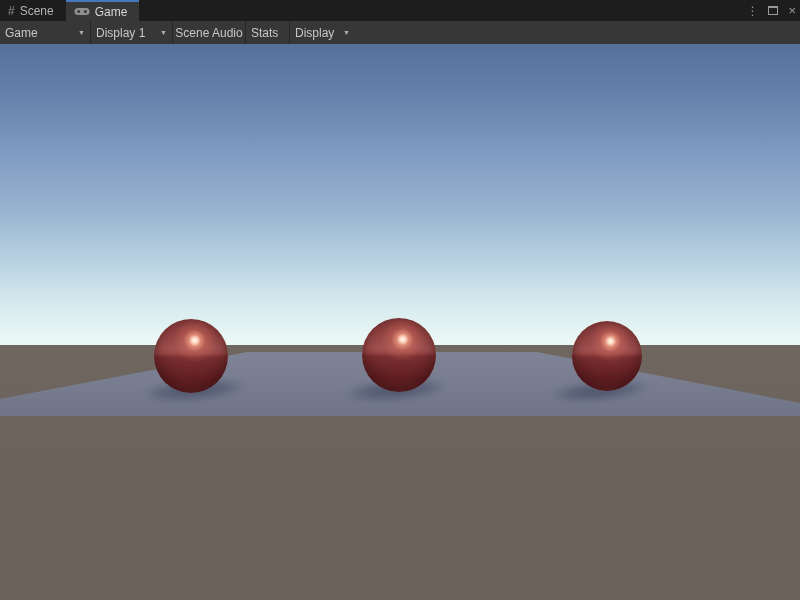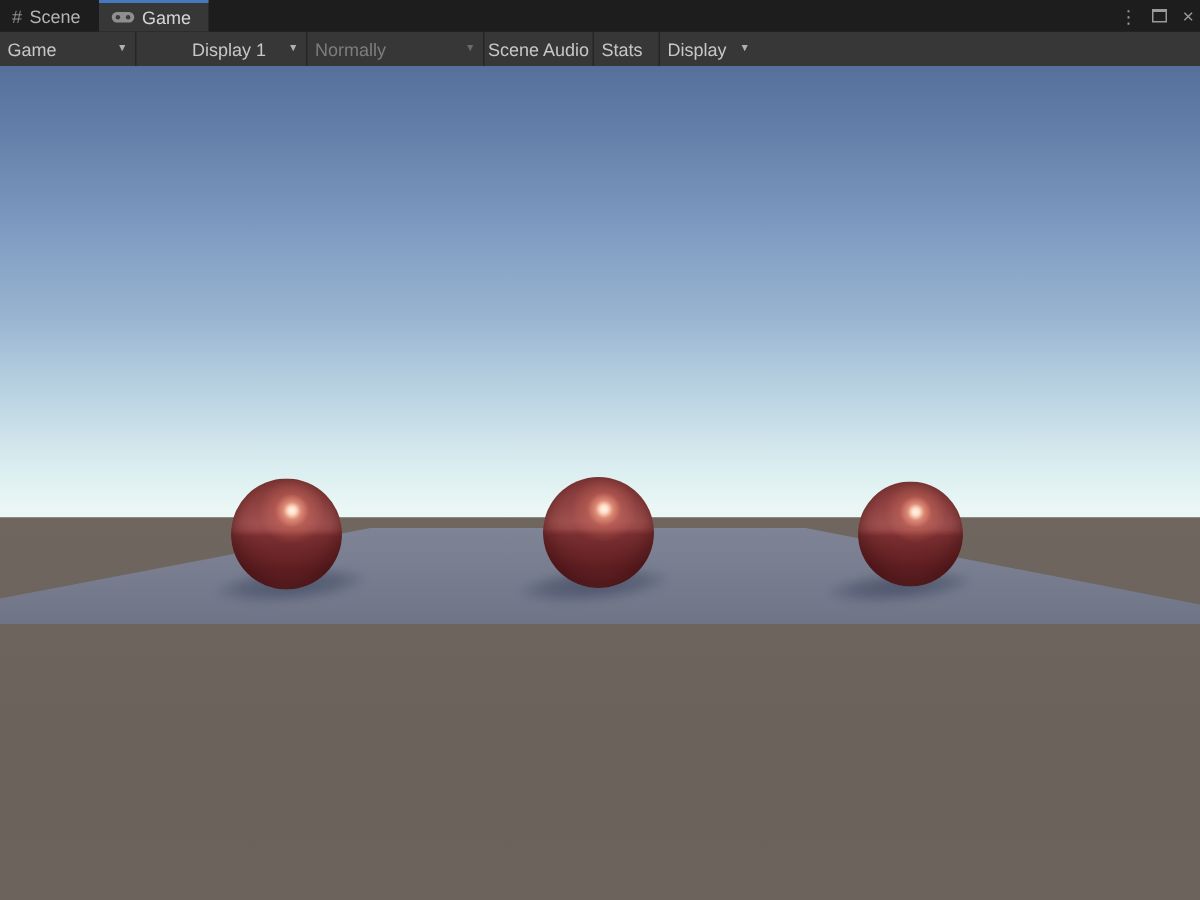--- a/index.html
+++ b/index.html
@@ -16,21 +16,21 @@
   .win-icons { position:absolute; right:4px; top:0; height:21px; display:flex; align-items:center; gap:10px; }
   .kebab { color:#9a9a9a; font-size:12px; letter-spacing:0; }
   .maxbox { width:10px; height:9px; border:1px solid #9a9a9a; border-top:2px solid #9a9a9a; display:inline-block; }
   .closex { color:#9a9a9a; font-size:13px; line-height:1; }
 
   
   #toolbar { height:23px; background:#373737; display:flex; align-items:stretch; font-size:12px; color:#c7c7c7; }
   .tbtn { display:flex; align-items:center; border-right:1px solid #262626; padding:0 5px; position:relative; white-space:nowrap; }
   .tbtn .arrow { font-size:7px; color:#b0b0b0; margin-left:auto; padding-left:6px; }
   .w-game { width:91px; }
-  .w-display { width:82px;margin-left:32px; }
+  .w-display { width:82px; }
   .w-aspect { width:163px; }
   .w-scale { width:164px; gap:6px; }
   .w-playmode { width:118px; color:#7d7d7d; }
   .w-playmode .arrow { color:#6a6a6a; }
   .w-mute { width:73px; justify-content:center; }
   .w-stats { width:44px; }
   .w-gizmos { width:65px; border-right:none; }
   .slider { position:relative; width:64px; height:10px; flex:0 0 auto; }
   .slider .track { position:absolute; left:0; right:0; top:4.5px; height:1.5px; background:#8d8d8d; }
   .slider .knob { position:absolute; left:2px; top:1px; width:8px; height:8px; border-radius:50%; background:#a0a0a0; }
@@ -82,24 +82,20 @@
 
   <div id="toolbar">
     <div class="tbtn w-game">
       <span>Game</span>
       <span class="arrow">▼</span>
     </div>
     <div class="tbtn w-display">
       <span>Display 1</span>
       <span class="arrow">▼</span>
     </div>
-    <div class="tbtn w-playmode">
-      <span>Normally</span>
-      <span class="arrow">▼</span>
-    </div>
     <div class="tbtn w-mute">
       <span>Scene Audio</span>
     </div>
     <div class="tbtn w-stats">
       <span>Stats</span>
     </div>
     <div class="tbtn w-gizmos">
       <span>Display</span>
       <span class="arrow">▼</span>
     </div>

